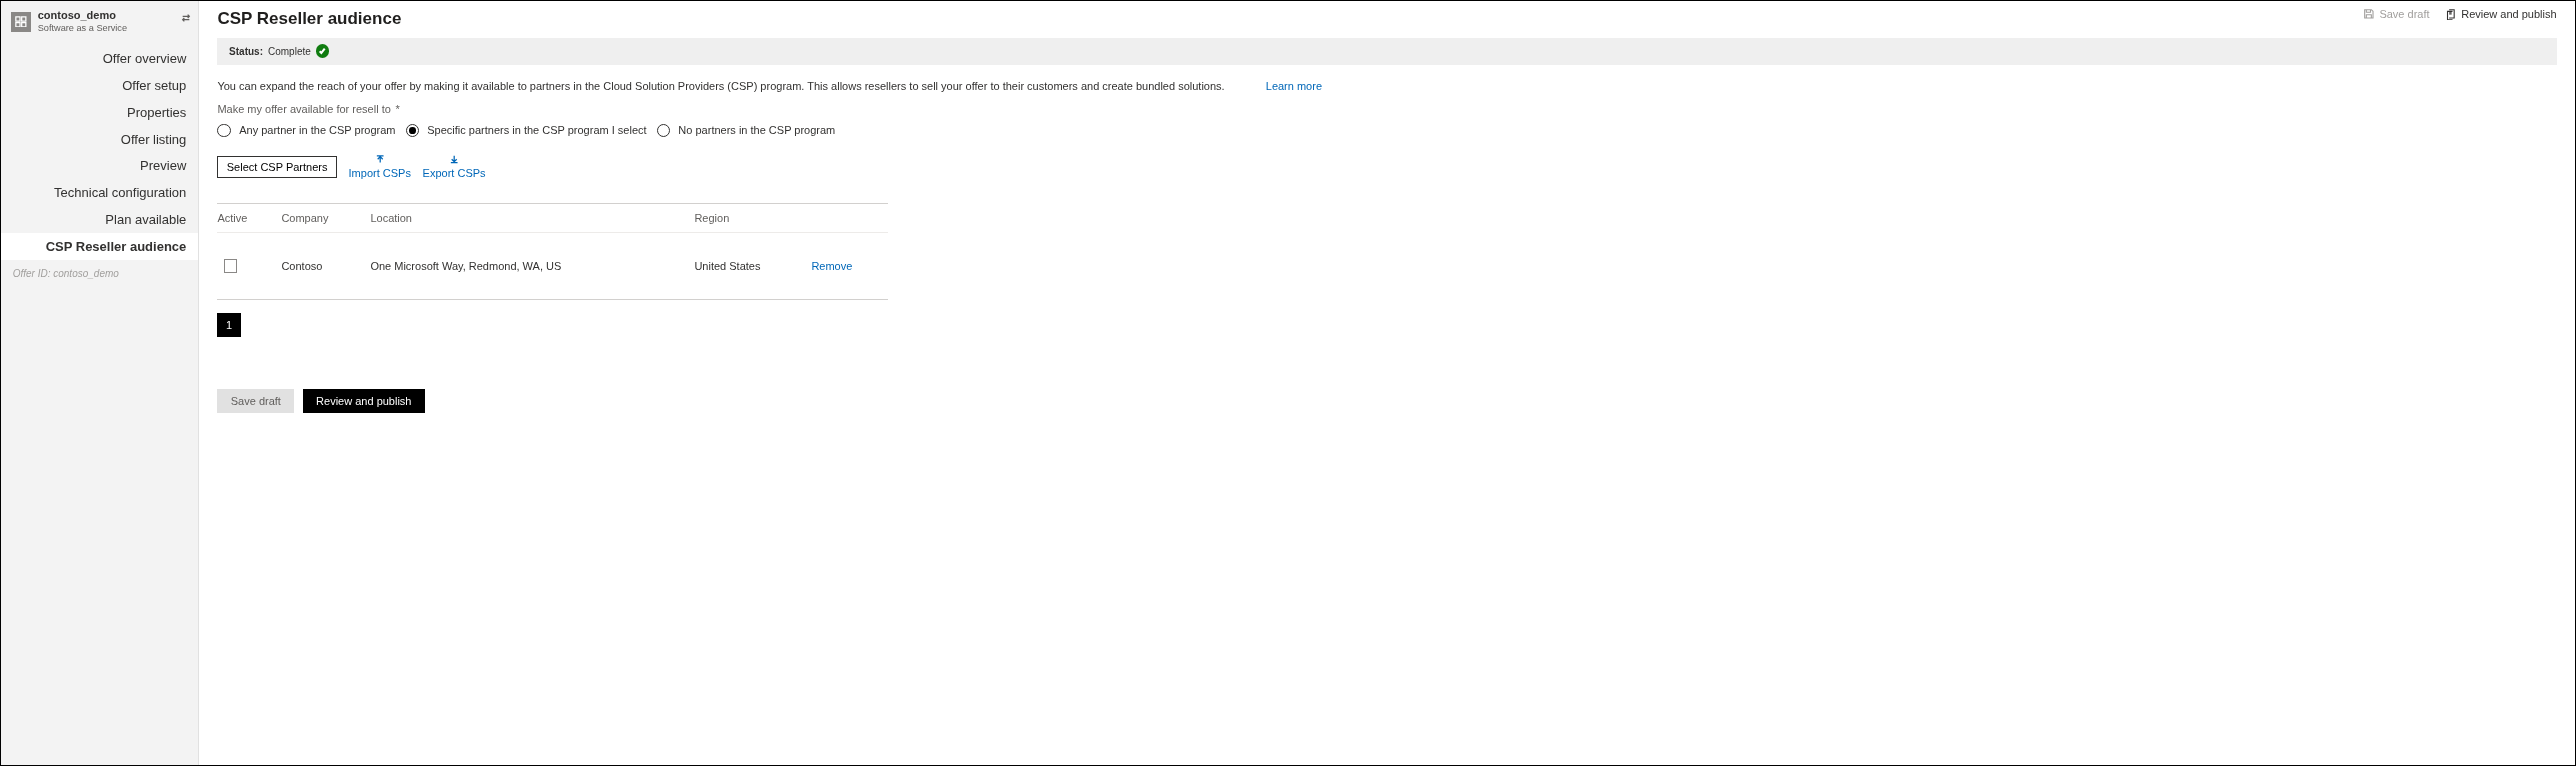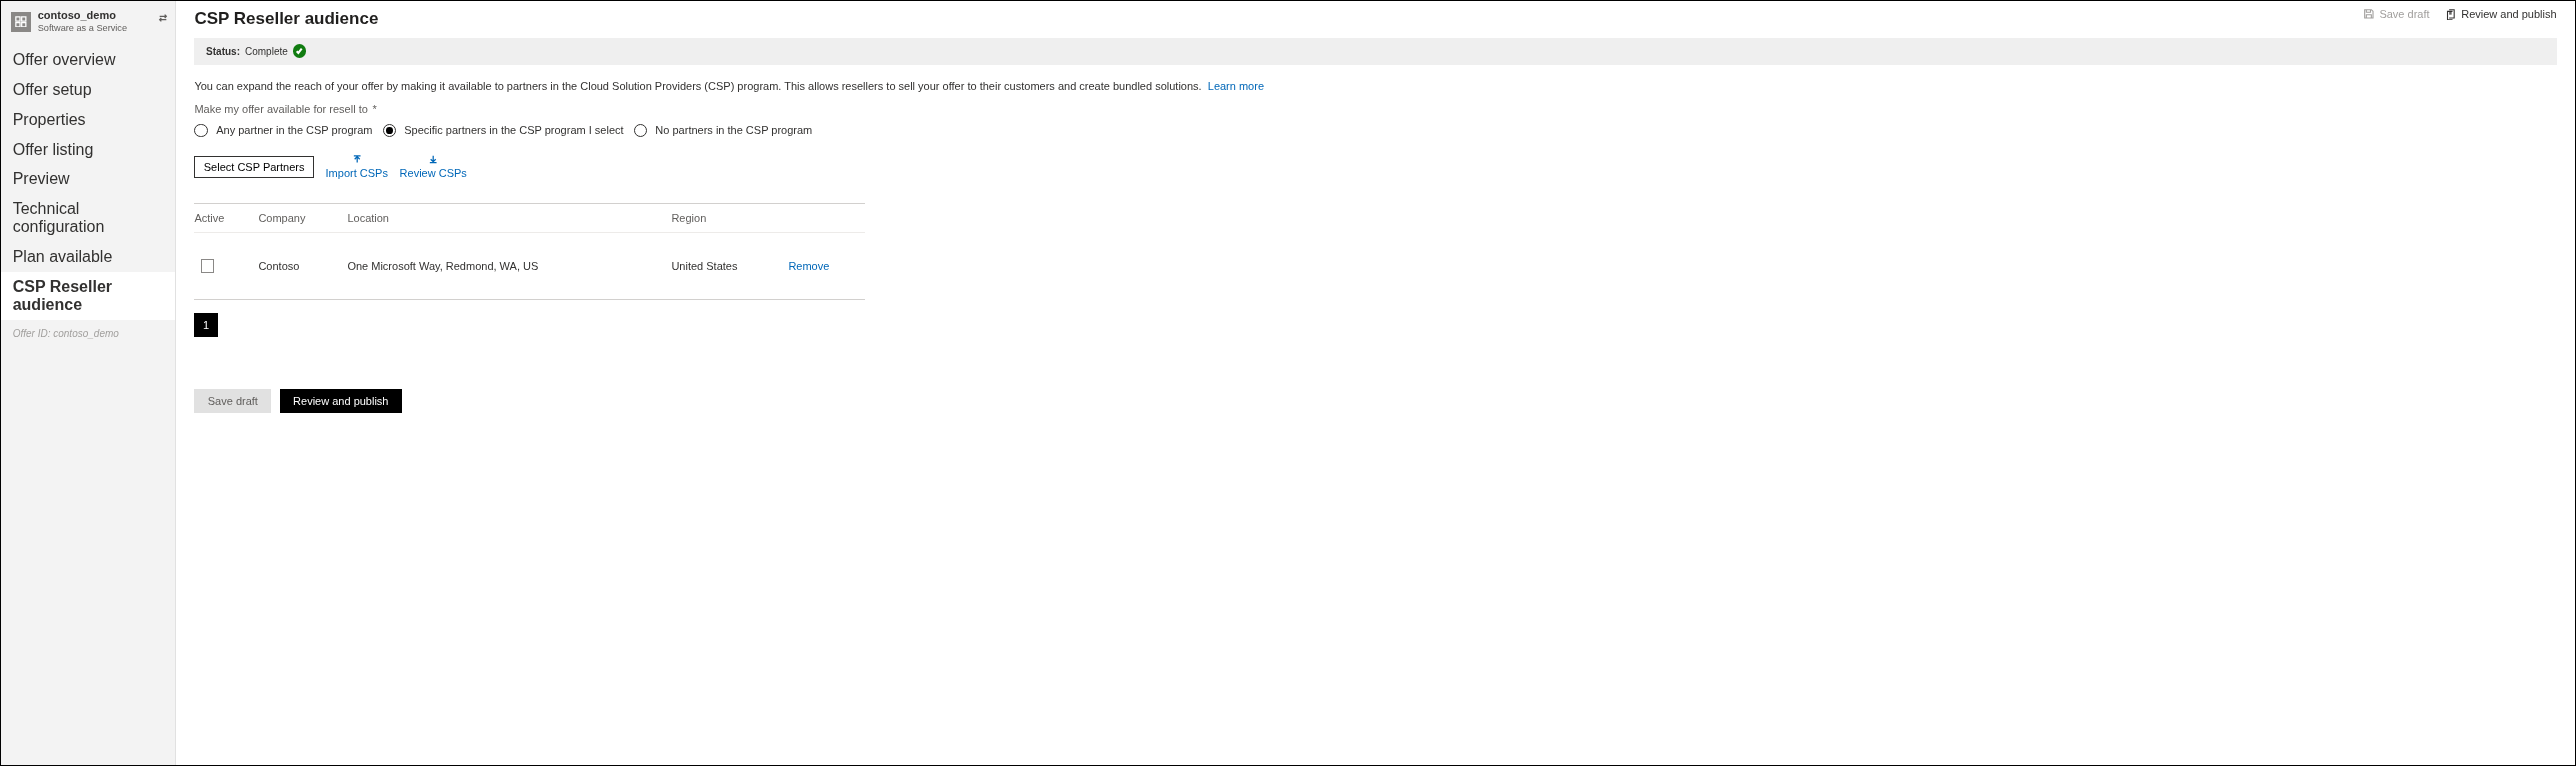--- a/index.html
+++ b/index.html
@@ -1,51 +1,51 @@
 <!DOCTYPE html>
 <html><head>
 <meta charset="utf-8">
 <style>
   * { box-sizing: border-box; margin: 0; padding: 0; }
   html, body { width: 100%; height: 100%; font-family: "Segoe UI", Arial, sans-serif; font-size: 11px; color: #323130; background:#fff; }
   body { border:1.7px solid #000; }
   .app { display: flex; height: 100%; }
 
   
-  .sidebar { width: 175px; background:#f3f3f3; border-right:0.8px solid #e1e1e1; display:flex; flex-direction:column; }
+  .sidebar { width: 198px; background:#f3f3f3; border-right:0.8px solid #e1e1e1; display:flex; flex-direction:column; }
   .sb-header { display:flex; align-items:center; padding:8.4px 10px 11.7px 10px; position:relative; }
   .sb-icon { width:20px; height:20px; background:#8a8886; display:flex; align-items:center; justify-content:center; margin-right:6.7px; flex-shrink:0; }
   .sb-icon svg { width:11.7px; height:11.7px; fill:none; stroke:#fff; stroke-width:1.5; }
   .sb-title { font-weight:600; font-size:11px; color:#323130; line-height:1.2; }
   .sb-sub   { font-size:9.2px; color:#605e5c; line-height:1.2; }
   .sb-swap  { position:absolute; right:6.7px; top:11.7px; color:#605e5c; }
   .sb-swap svg { width:10px; height:10px; stroke:#605e5c; stroke-width:1.5; fill:none; }
 
   .nav { display:flex; flex-direction:column; }
-  .nav-item { padding:5.9px 11.7px; font-size:16px; color:#323130; cursor:pointer; }
+  .nav-item { padding:5.9px 11.7px; font-size:13px; color:#323130; cursor:pointer;text-align:right; }
   .nav-item.active { background:#ffffff; font-weight:600; }
   .nav-footer { padding:8.4px 11.7px; font-size:10px; color:#a19f9d;font-style:italic; }
 
   
   .main { flex:1; padding:6.7px 18.4px 17px 18.4px; position:relative; overflow:auto; }
   .top-actions { position:absolute; top:6.7px; right:18.4px; display:flex; gap:15px; align-items:center; font-size:11px; }
   .top-action { display:flex; align-items:center; gap:5px; cursor:pointer; }
   .top-action.disabled { color:#a19f9d; cursor:default; }
   .top-action svg { width:11.7px; height:11.7px; fill:none; stroke:currentColor; stroke-width:1.3; }
 
   h1.page-title { font-size:17px; font-weight:700; margin:1.7px 0 8.4px 0; color:#201f1e; }
 
   .status-bar { background:#efefef; padding:6.7px 11.7px; display:flex; align-items:center; gap:5px; font-size:10px; }
   .status-bar .lbl { font-weight:700; }
   .status-bar .val { }
   .status-bar .check { width:13.4px; height:13.4px; border-radius:50%; background:#107c10; display:flex; align-items:center; justify-content:center; }
   .status-bar .check svg { width:8.4px; height:8.4px; stroke:#fff; stroke-width:2.5; fill:none; }
 
   .desc { margin:15px 0 6.7px 0; font-size:11px; color:#323130; }
-  .desc a { color:#0067b8; text-decoration:none; }
+  .desc a { color:#0067b8; text-decoration:none;margin-left:35px; }
 
   .field-label { font-size:11px; color:#605e5c; margin:11.7px 0 8.4px 0; }
   .field-label .req { color:#605e5c; margin-left:1.7px; }
 
   .radio-group { display:flex; flex-direction:row; gap:10px; margin-bottom:18.4px; }
   .radio-row { display:flex; align-items:center; gap:8.4px; cursor:pointer; }
   .radio { width:13.4px; height:13.4px; border:0.8px solid #323130; border-radius:50%; display:flex; align-items:center; justify-content:center; flex-shrink:0; }
   .radio.selected::after { content:""; width:6.7px; height:6.7px; background:#000; border-radius:50%; }
   .radio-label { font-size:11px; }
 
@@ -160,21 +160,21 @@
       <span class="link-action">
         <svg viewBox="0 0 10 10">
             <path d="M5 9V2M2 5l3-3 3 3M1 1h8"></path>
           </svg>
         <span>Import CSPs</span>
       </span>
       <span class="link-action">
         <svg viewBox="0 0 10 10">
             <path d="M5 1v7M2 5l3 3 3-3M1 9h8"></path>
           </svg>
-        <span>Review CSPs</span>
+        <span>Export CSPs</span>
       </span>
     </div>
 
     <div class="table">
       <div class="thead">
         <div>Active</div>
         <div>Company</div>
         <div>Location</div>
         <div>Region</div>
         <div></div>

